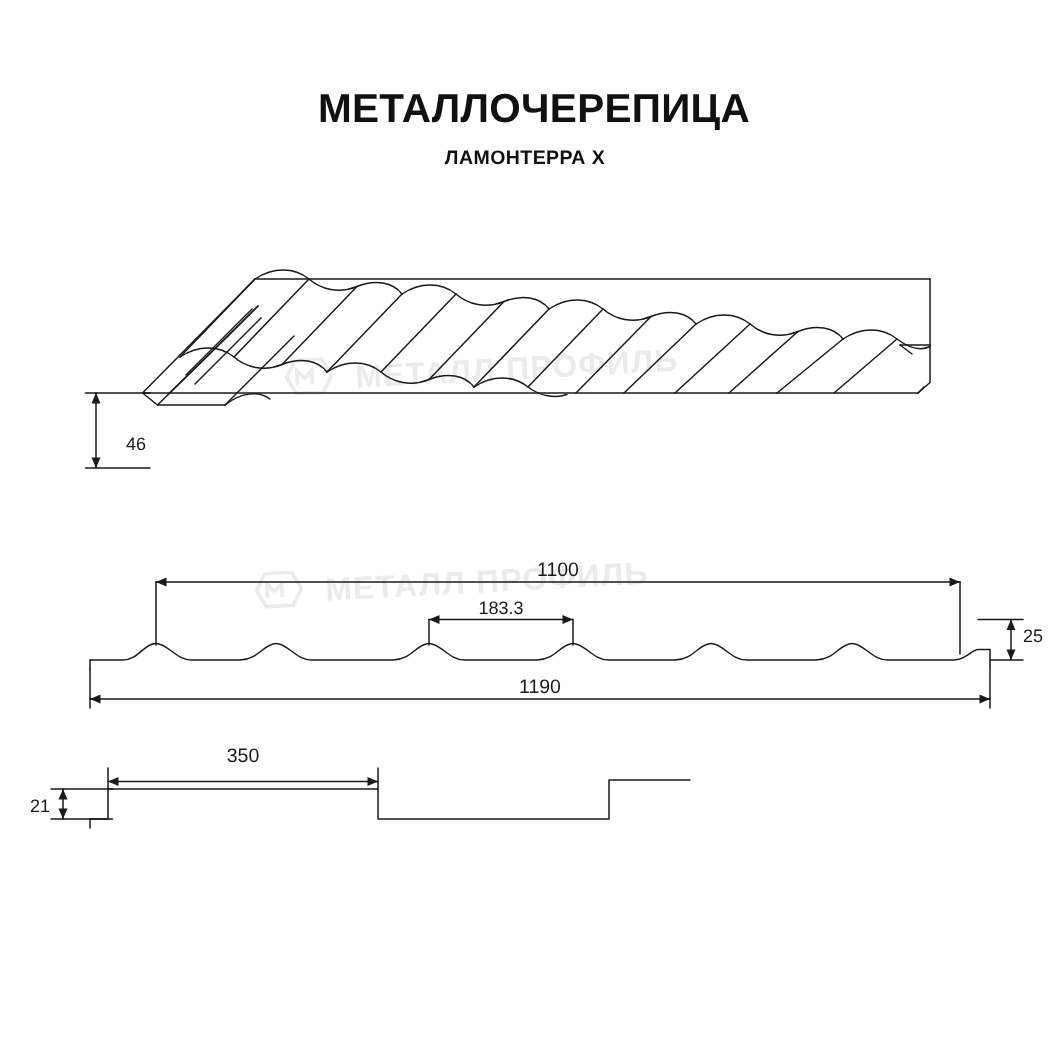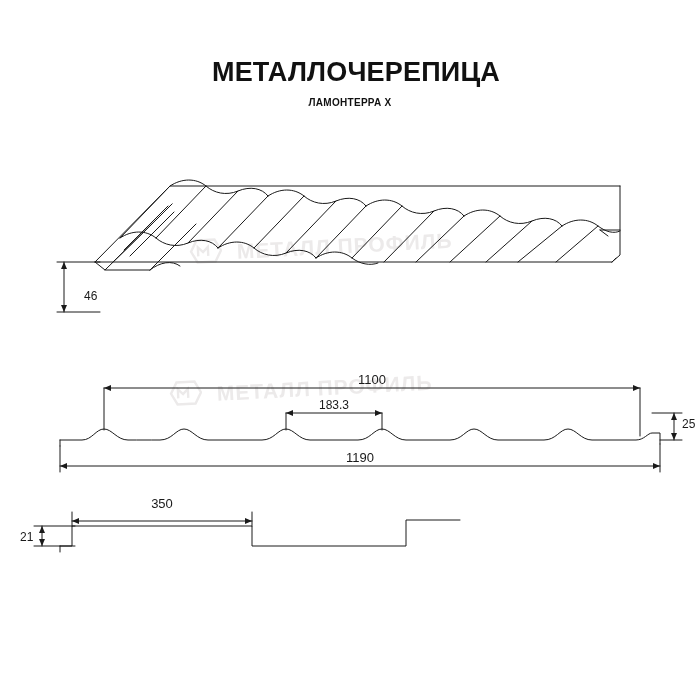--- a/index.html
+++ b/index.html
@@ -32,21 +32,21 @@
   .title {
     font-size: 27px;
     font-weight: bold;
     letter-spacing: 0.2px;
     line-height: 1.1;
     color: #111111;
     padding-left: 12px;
   }
   .subtitle {
     margin-top: 9px;
-    font-size: 10px;
+    font-size: 13px;
     font-weight: bold;
     color: #111111;
     letter-spacing: 0.3px;
   }
   svg.draw {
     position: absolute;
     left: 0;
     top: 0;
     width: 700px;
     height: 700px;

